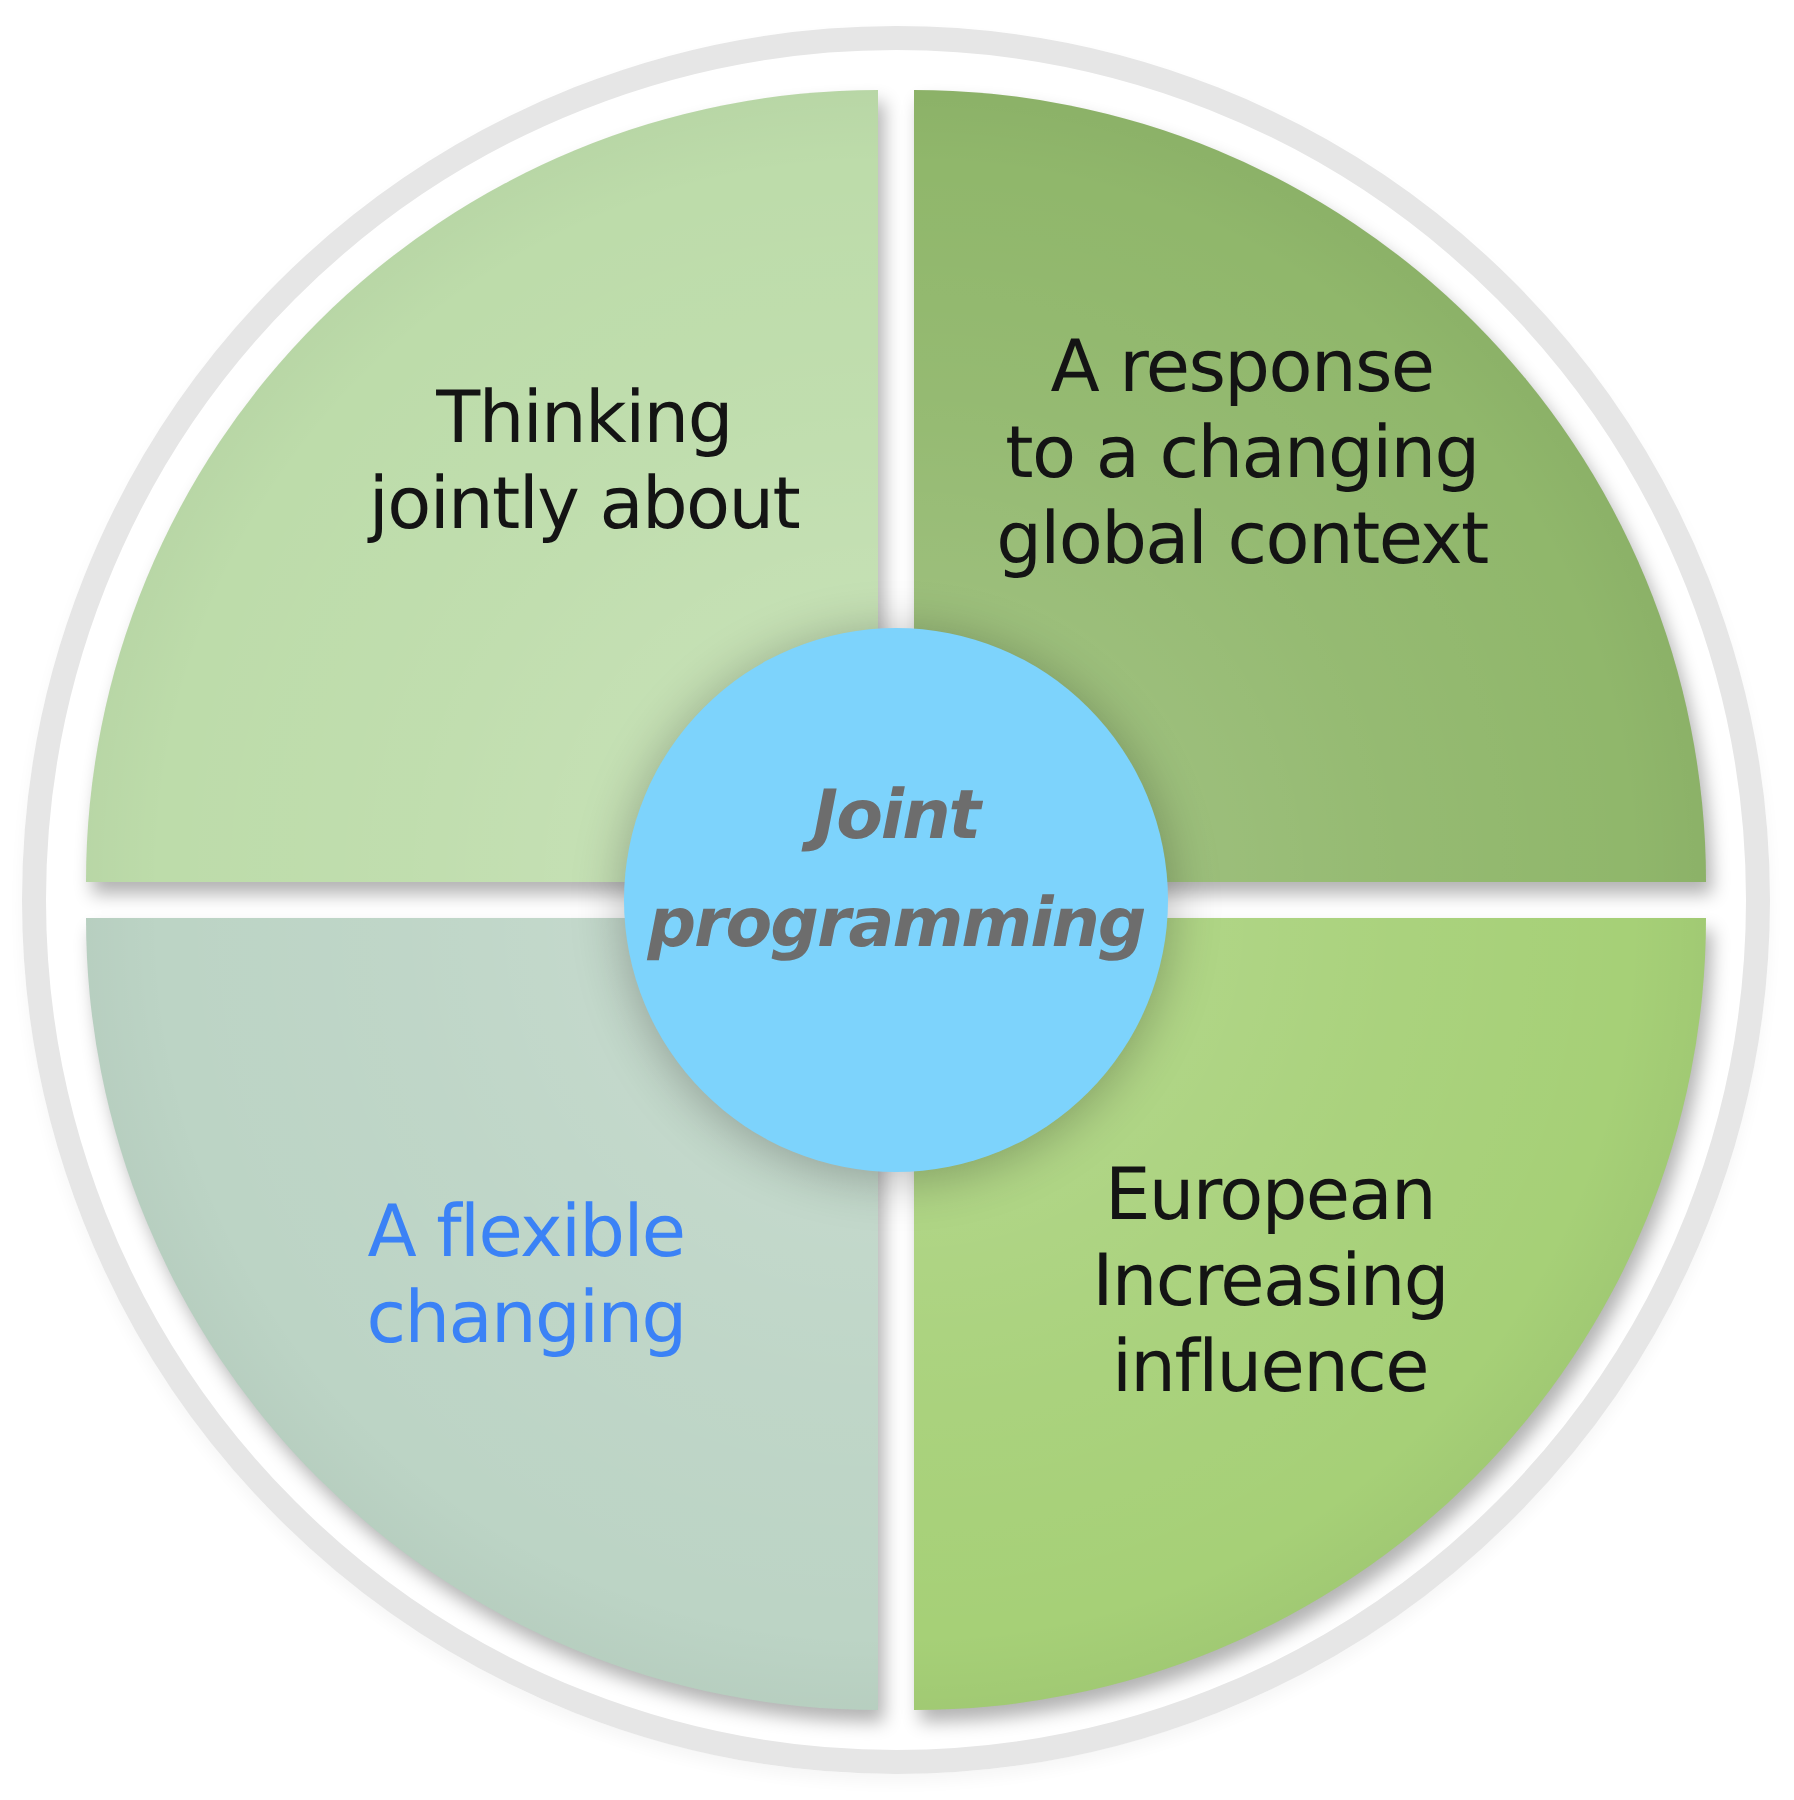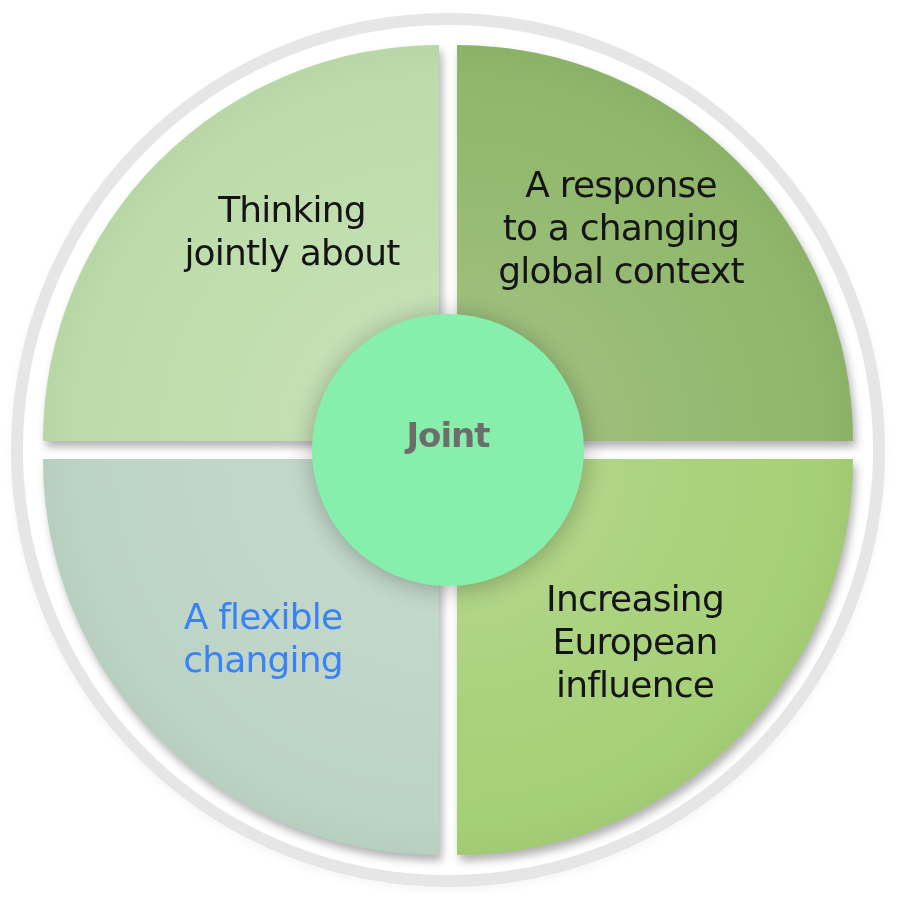--- a/index.html
+++ b/index.html
@@ -145,24 +145,25 @@
     <div>to a changing</div>
     <div>global context</div>
   </div>
 
   <div class="qtext t-bl" style="color: #3b82f6;">
     <div>A flexible</div>
     <div>changing</div>
   </div>
 
   <div class="qtext t-br" style="color: rgb(20, 20, 20);">
+    <div>European</div>
     <div>Increasing</div>
-    <div>European</div>
     <div>influence</div>
   </div>
 
-  <div class="center-circle" style="background-color: #86efac;">
+  <div class="center-circle" style="background-color: #7dd3fc; font-style: italic;">
     <div class="center-text" style="color: rgb(109, 109, 109);">
       <div>Joint</div>
+      <div>programming</div>
     </div>
   </div>
 
 </div>
 
 </body></html>

